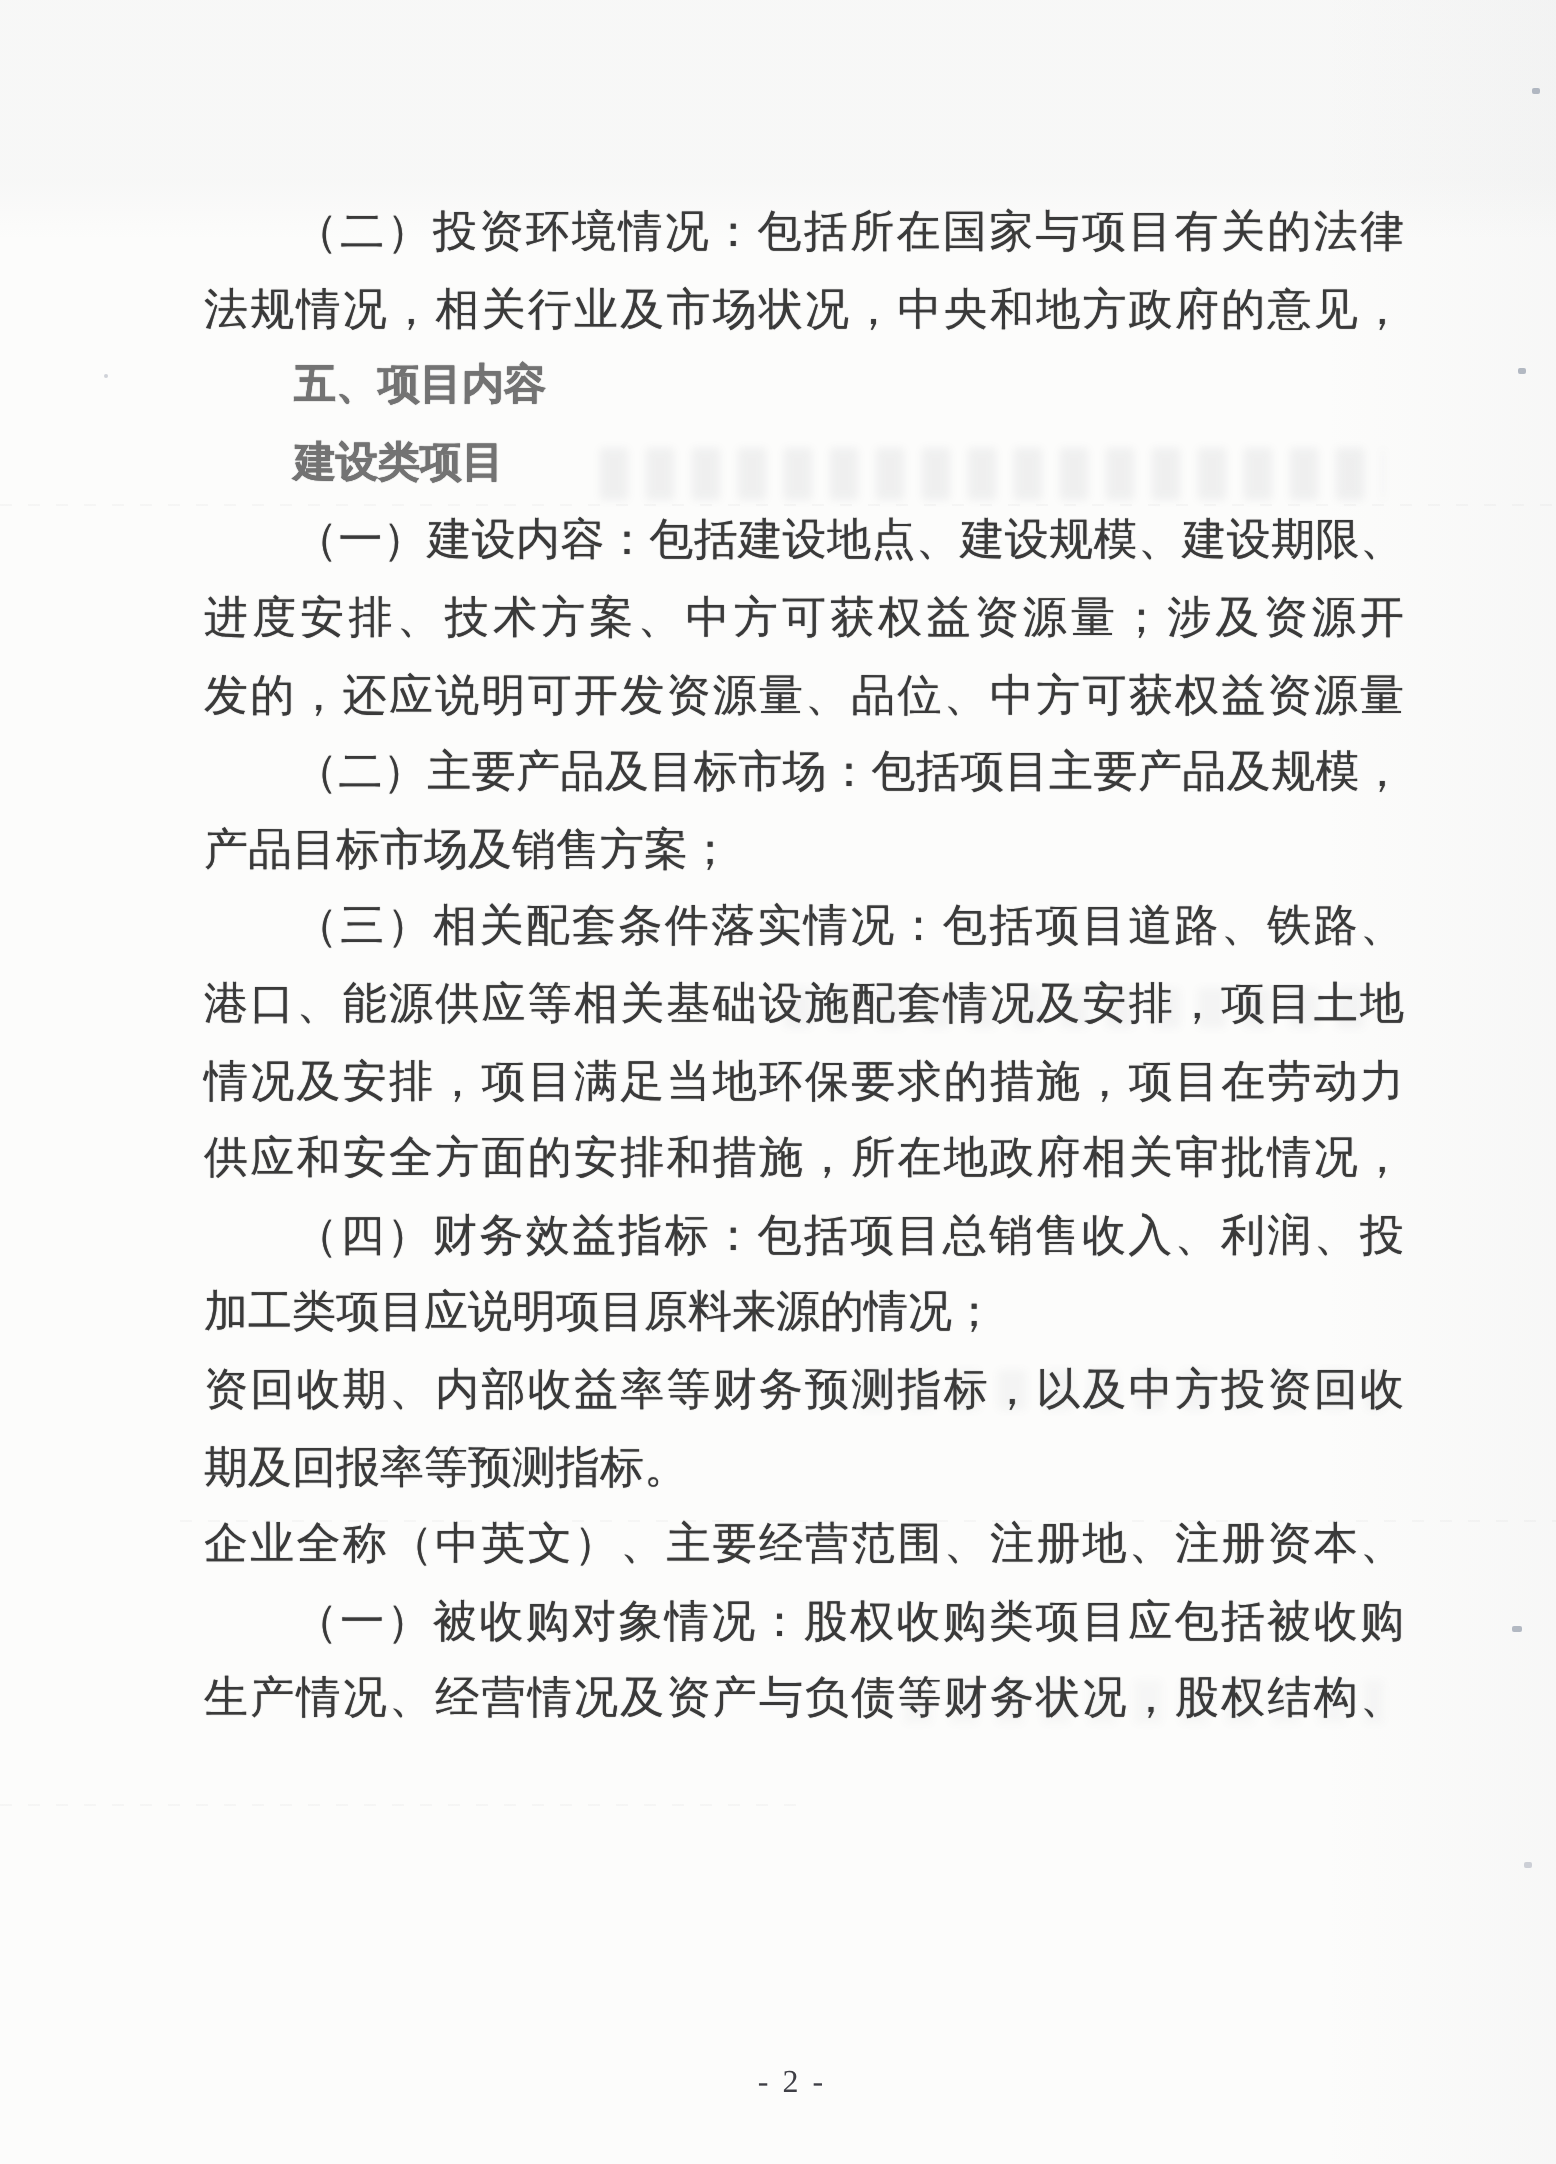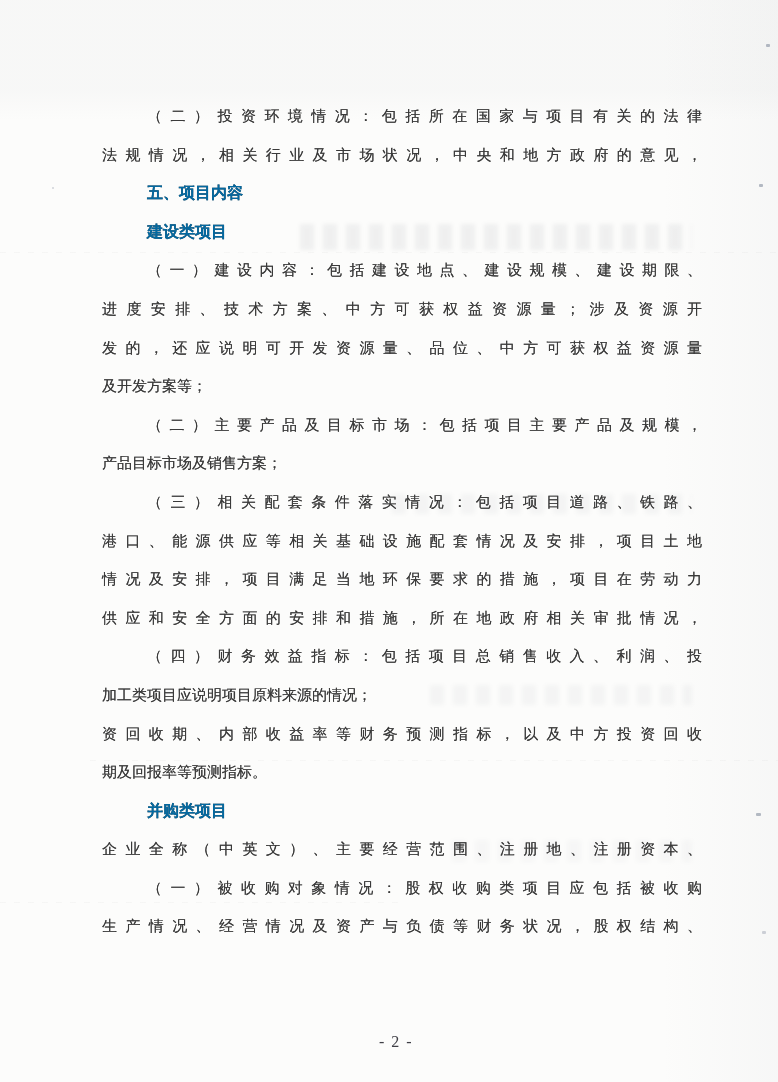--- a/index.html
+++ b/index.html
@@ -29,37 +29,37 @@
   }
   .text-block {
     position: absolute;
     left: 102px;
     top: 97px;
     width: 600px;
   }
   .line {
     height: 38.6px;
     line-height: 38.6px;
-    font-size: 15px;
+    font-size: 22px;
     color: #3a3a3a;
     text-shadow: 0 0 0.5px rgba(70,70,70,0.85);
   }
   .line.fill {
     text-align: justify;
     text-align-last: justify;
     text-justify: inter-character;
   }
   .line.indent {
     padding-left: 45px;
   }
   .line.heading {
     font-family: "Liberation Sans", sans-serif;
     font-weight: bold;
-    font-size: 16px;
-    color: #0369a1;
+    font-size: 21px;
+    color: #737373;
     text-shadow: 0 0 0.5px rgba(45,45,45,0.9);
   }
   .page-number {
     position: absolute;
     top: 1033px;
     left: 0;
     right: 0;
     text-align: center;
     font-size: 16px;
     letter-spacing: 1.5px;
@@ -125,31 +125,29 @@
   <div class="speck p5"></div>
 
   <div class="text-block">
       <div class="line fill indent">（二）投资环境情况：包括所在国家与项目有关的法律</div>
       <div class="line fill">法规情况，相关行业及市场状况，中央和地方政府的意见，</div>
       <div class="line heading indent">五、项目内容</div>
       <div class="line heading indent">建设类项目</div>
       <div class="line fill indent">（一）建设内容：包括建设地点、建设规模、建设期限、</div>
       <div class="line fill">进度安排、技术方案、中方可获权益资源量；涉及资源开</div>
       <div class="line fill">发的，还应说明可开发资源量、品位、中方可获权益资源量</div>
-      <div class="line">及开发方案等；</div>
       <div class="line fill indent">（二）主要产品及目标市场：包括项目主要产品及规模，</div>
       <div class="line">产品目标市场及销售方案；</div>
       <div class="line fill indent">（三）相关配套条件落实情况：包括项目道路、铁路、</div>
       <div class="line fill">港口、能源供应等相关基础设施配套情况及安排，项目土地</div>
       <div class="line fill">情况及安排，项目满足当地环保要求的措施，项目在劳动力</div>
       <div class="line fill">供应和安全方面的安排和措施，所在地政府相关审批情况，</div>
       <div class="line fill indent">（四）财务效益指标：包括项目总销售收入、利润、投</div>
       <div class="line">加工类项目应说明项目原料来源的情况；</div>
       <div class="line fill">资回收期、内部收益率等财务预测指标，以及中方投资回收</div>
       <div class="line">期及回报率等预测指标。</div>
-      <div class="line heading indent">并购类项目</div>
       <div class="line fill">企业全称（中英文）、主要经营范围、注册地、注册资本、</div>
       <div class="line fill indent">（一）被收购对象情况：股权收购类项目应包括被收购</div>
       <div class="line fill">生产情况、经营情况及资产与负债等财务状况，股权结构、</div>
     </div>
 
   <div class="page-number">- 2 -</div>
 </div>
 
 </body></html>

